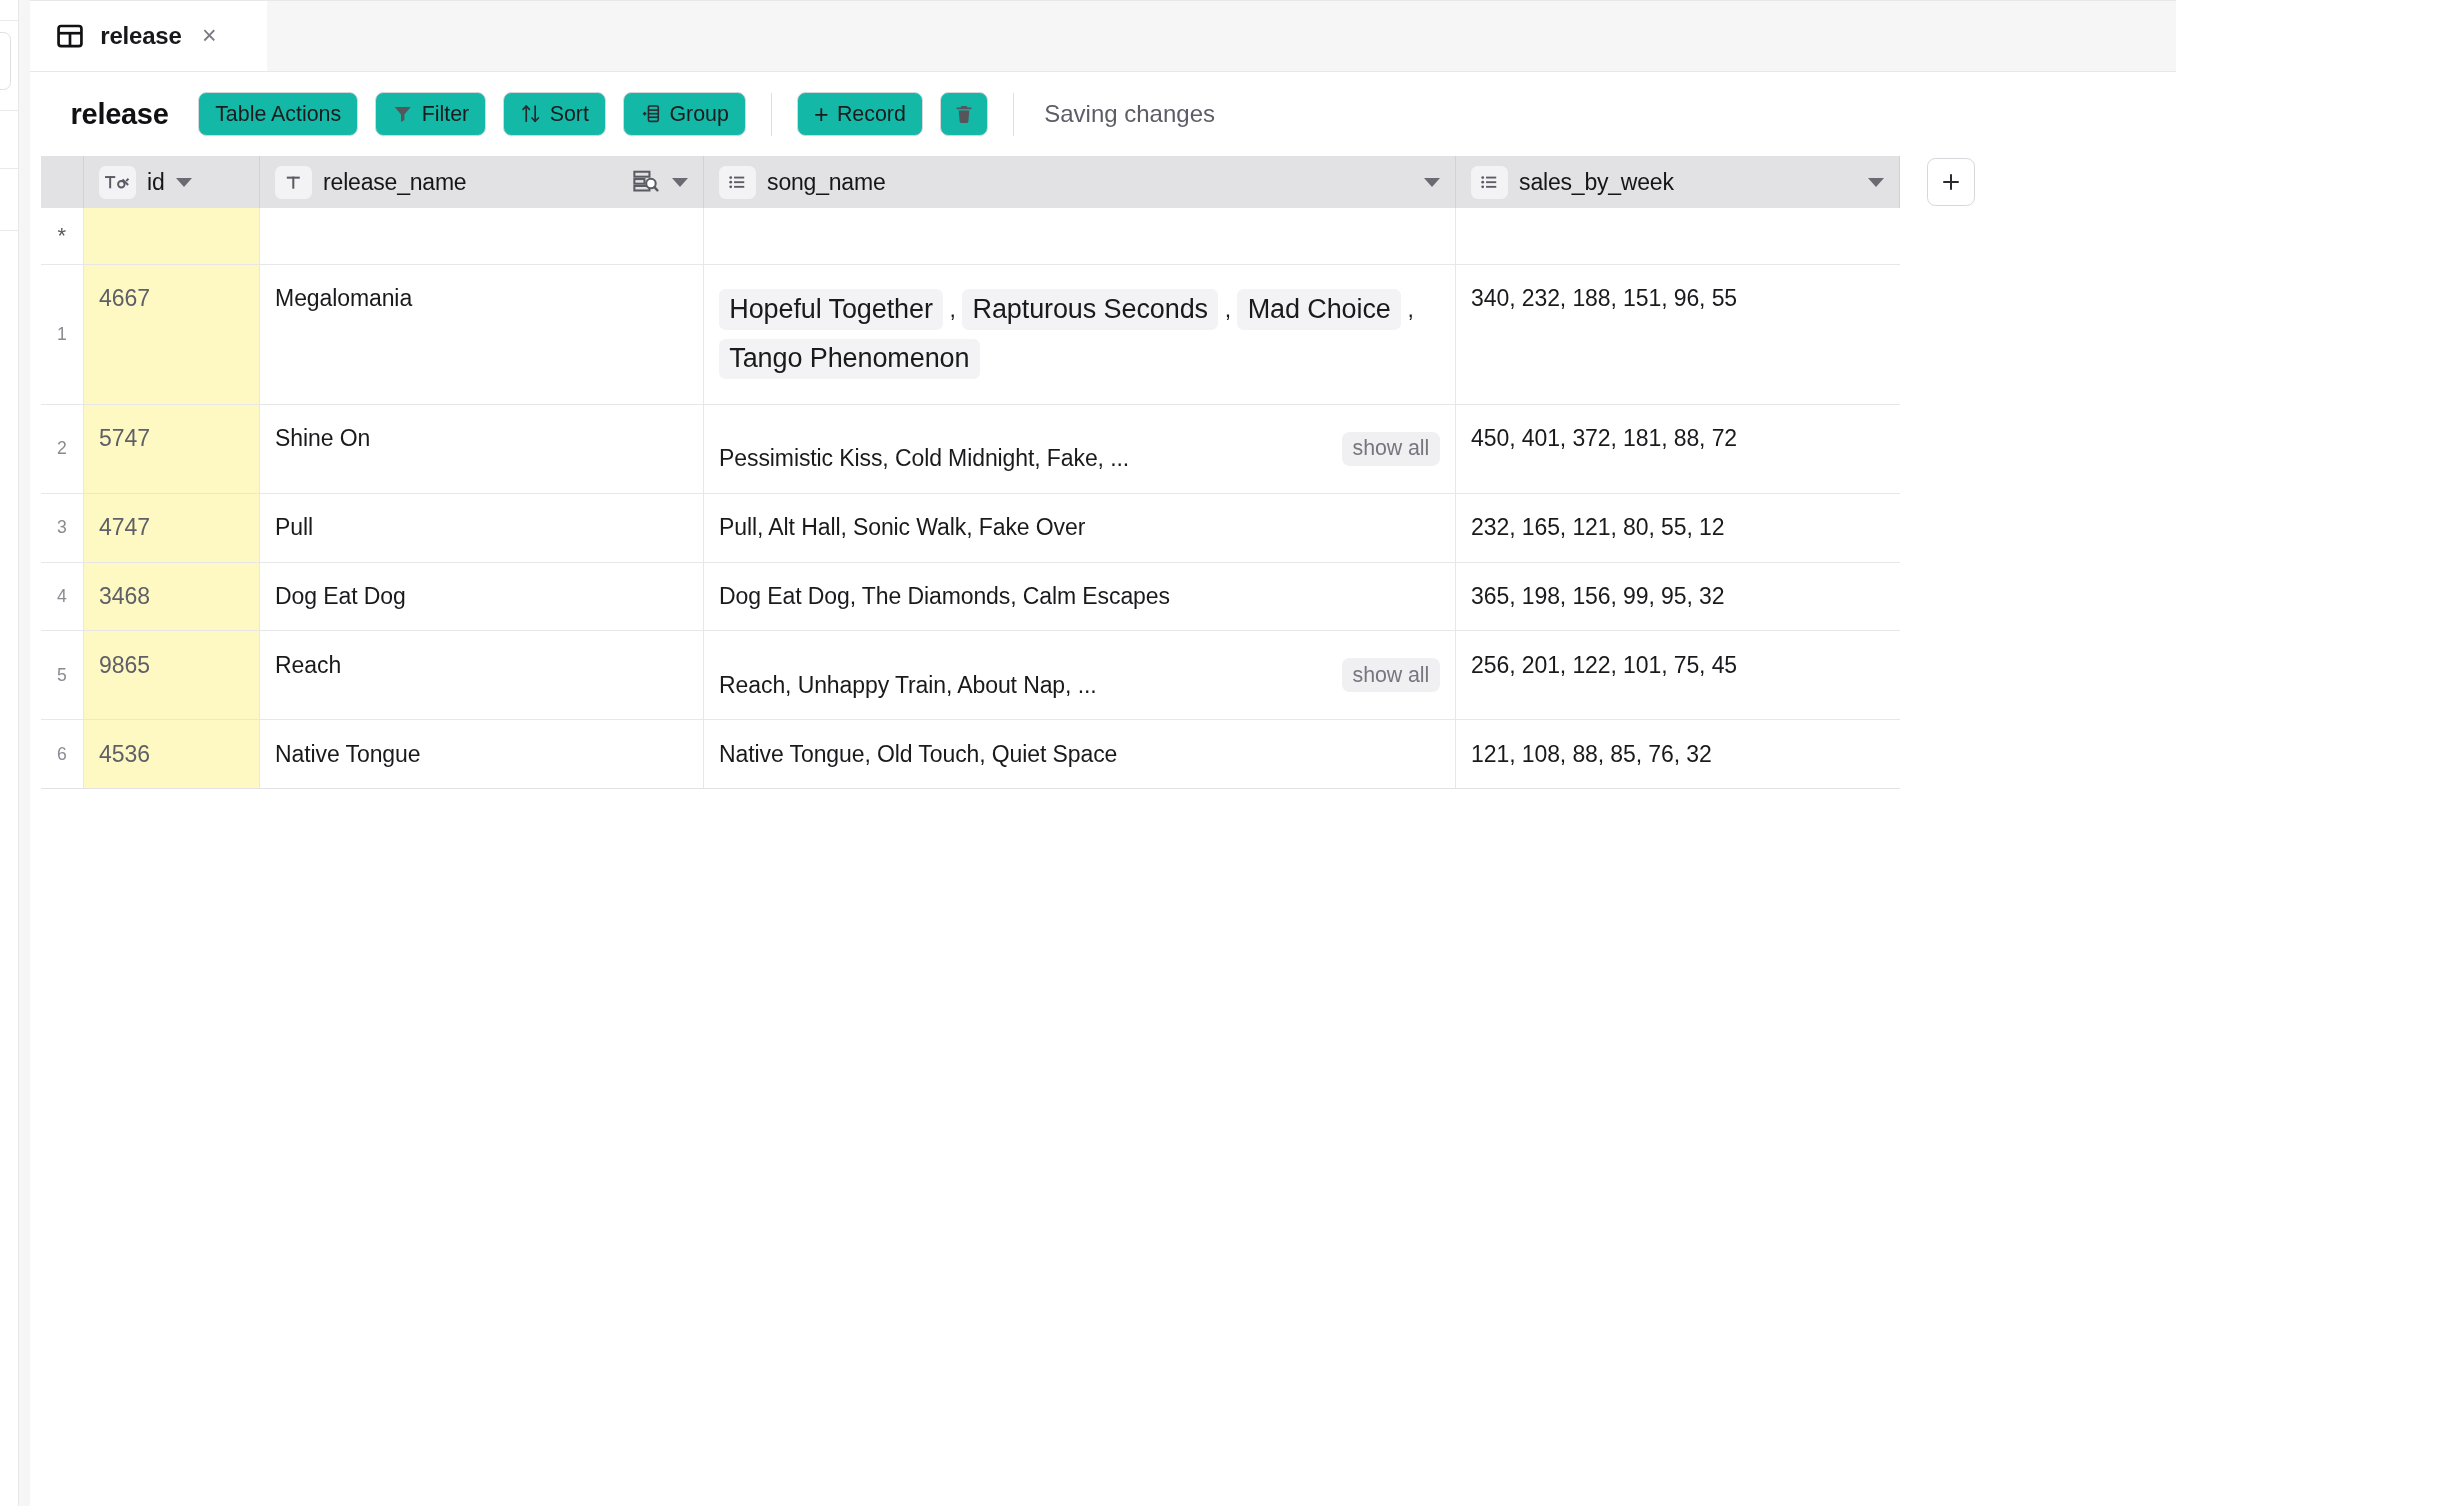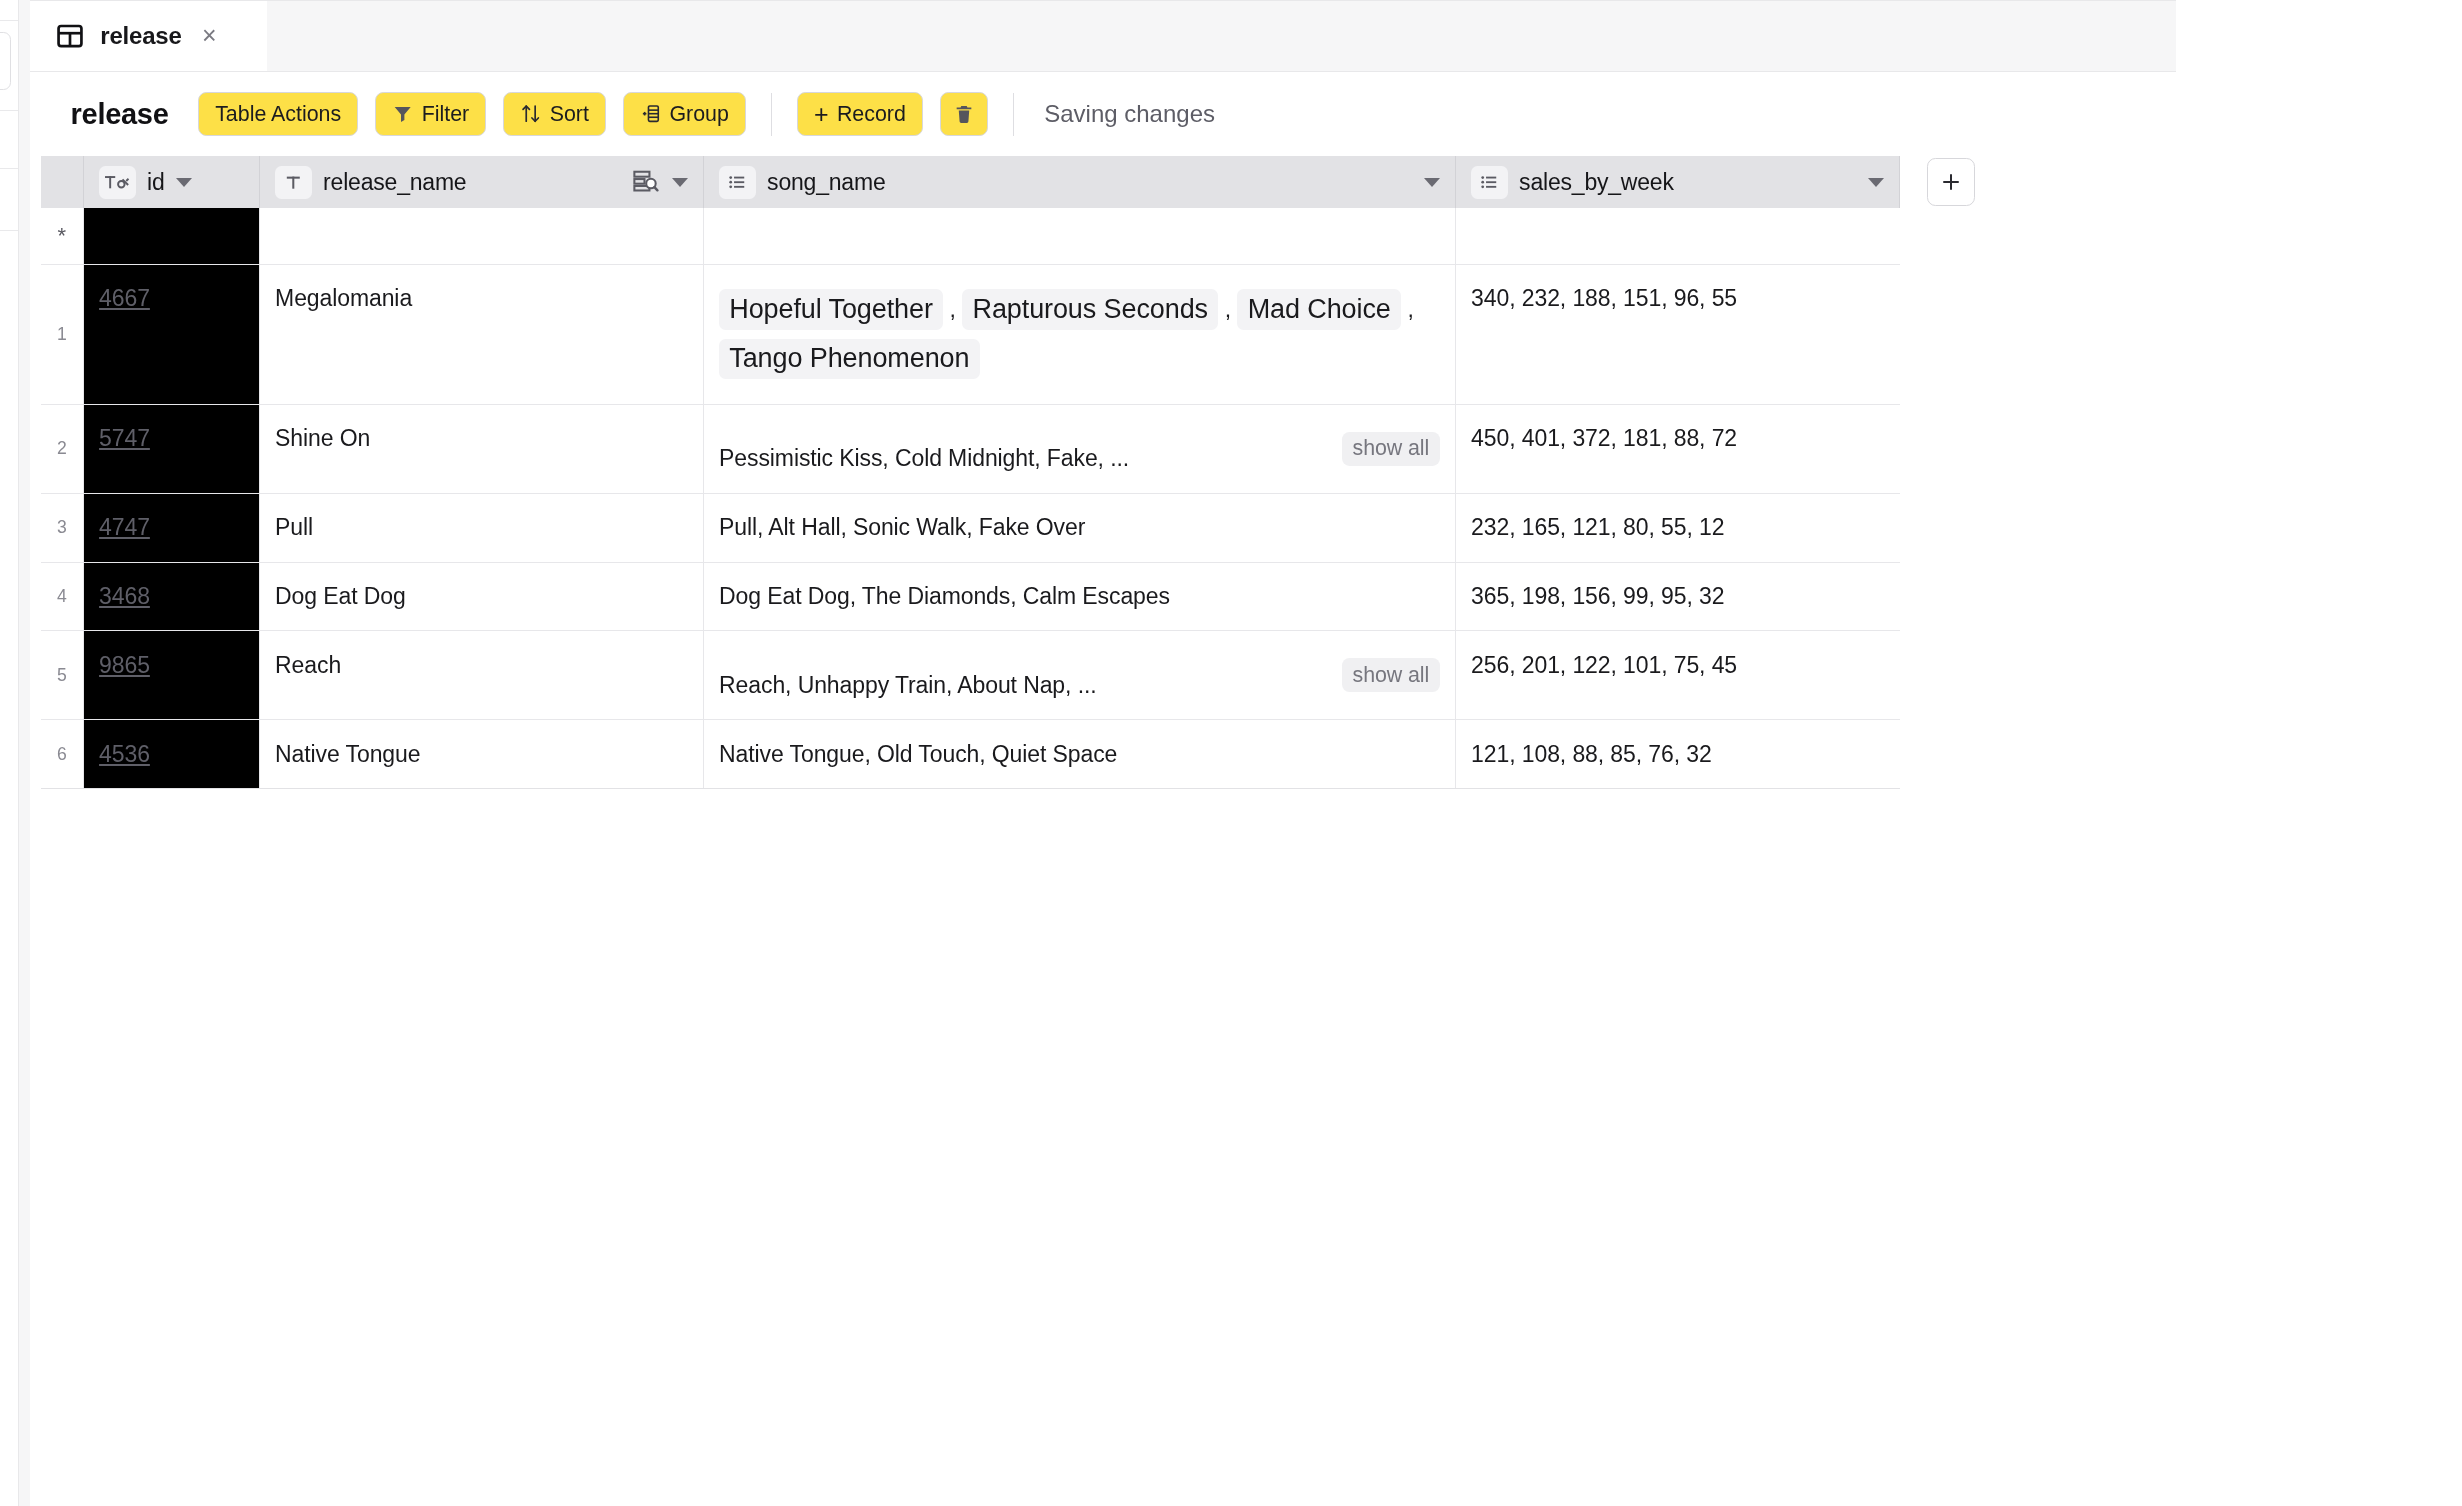--- a/index.html
+++ b/index.html
@@ -81,21 +81,21 @@
     background: #ffffff;
   }
   .page-title {
     font-size: 29px; font-weight: 700; color: #111114;
     letter-spacing: -0.3px; margin-right: 13px;
   }
   .tbtn {
     display: inline-flex; align-items: center; gap: 8.4px;
     height: 44px; padding: 0 16px;
     border: 0.9px solid #d7d7db; border-radius: 8.4px;
-    background: #fde047; color: #1c1c1f;
+    background: #14b8a6; color: #1c1c1f;
     font-size: 21.4px; font-family: inherit;
     cursor: pointer; white-space: nowrap;
   }
   .tbtn.icon-only { padding: 0 12px; }
   .tbtn svg { display:block; }
   .tb-sep {
     width: 0.9px; height: 43px; background: #dedee2; margin: 0 8.4px;
   }
   .saving {
     font-size: 24px; color: #5d5d66; margin-left: 5.6px; white-space: nowrap;
@@ -157,23 +157,22 @@
   .rownum-cell {
     width: 43px; padding: 0;
     border-bottom: 0.9px solid #e7e7ea;
     border-right: 0.9px solid #e7e7ea;
     text-align: center;
     color: #8a8a92; font-size: 17.6px;
     vertical-align: middle;
     background: #ffffff;
   }
   .idcell {
-    background: #000000;
+    background: #fef9c3;
     color: #5f5f68;
-    text-decoration: underline;
   }
   .newrow td { height: 56px; }
   .newrow .rownum-cell { color: #5a5a62; font-size: 22px; }
   .lastrow .cell, .lastrow .rownum-cell { border-bottom: 1.9px solid #e2e2e5; }
 
   .chips { display: flex; flex-wrap: wrap; align-items: center; }
   .chip {
     background: #f3f3f5; border-radius: 6.5px;
     padding: 4.6px 10.2px; margin: 4.6px 0;
     font-size: 27px; color: #1a1a1d; white-space: nowrap;

